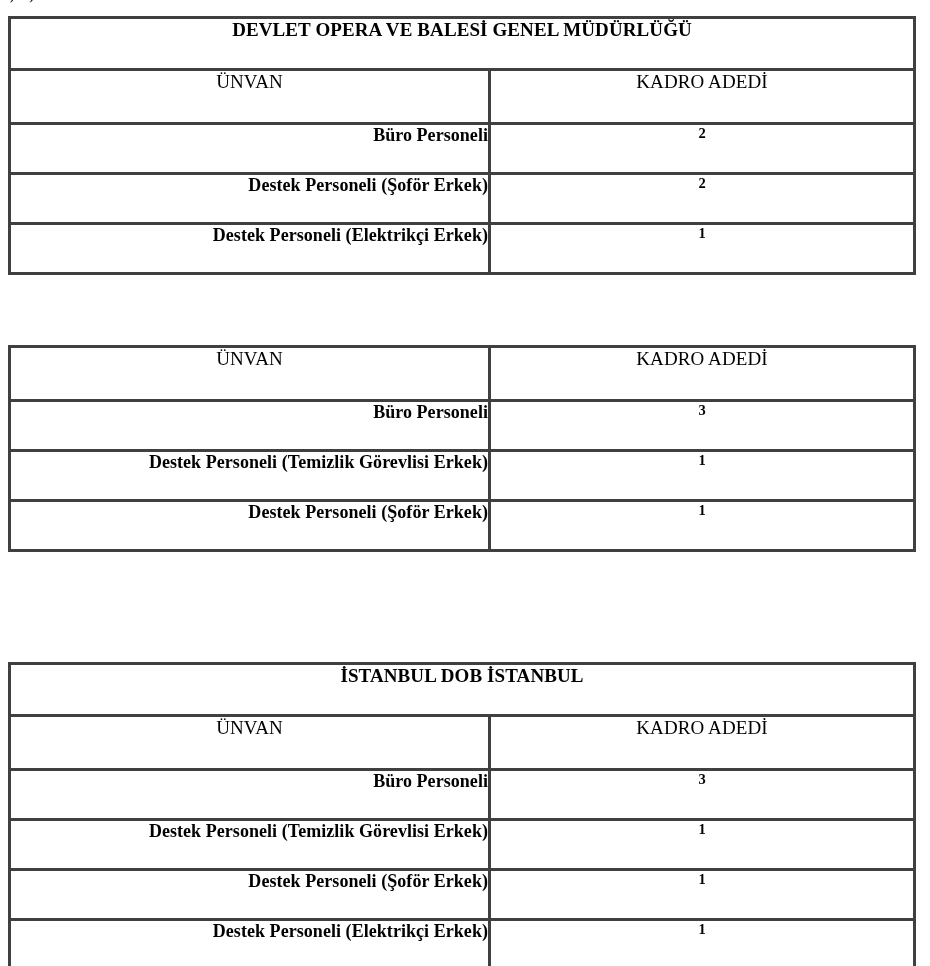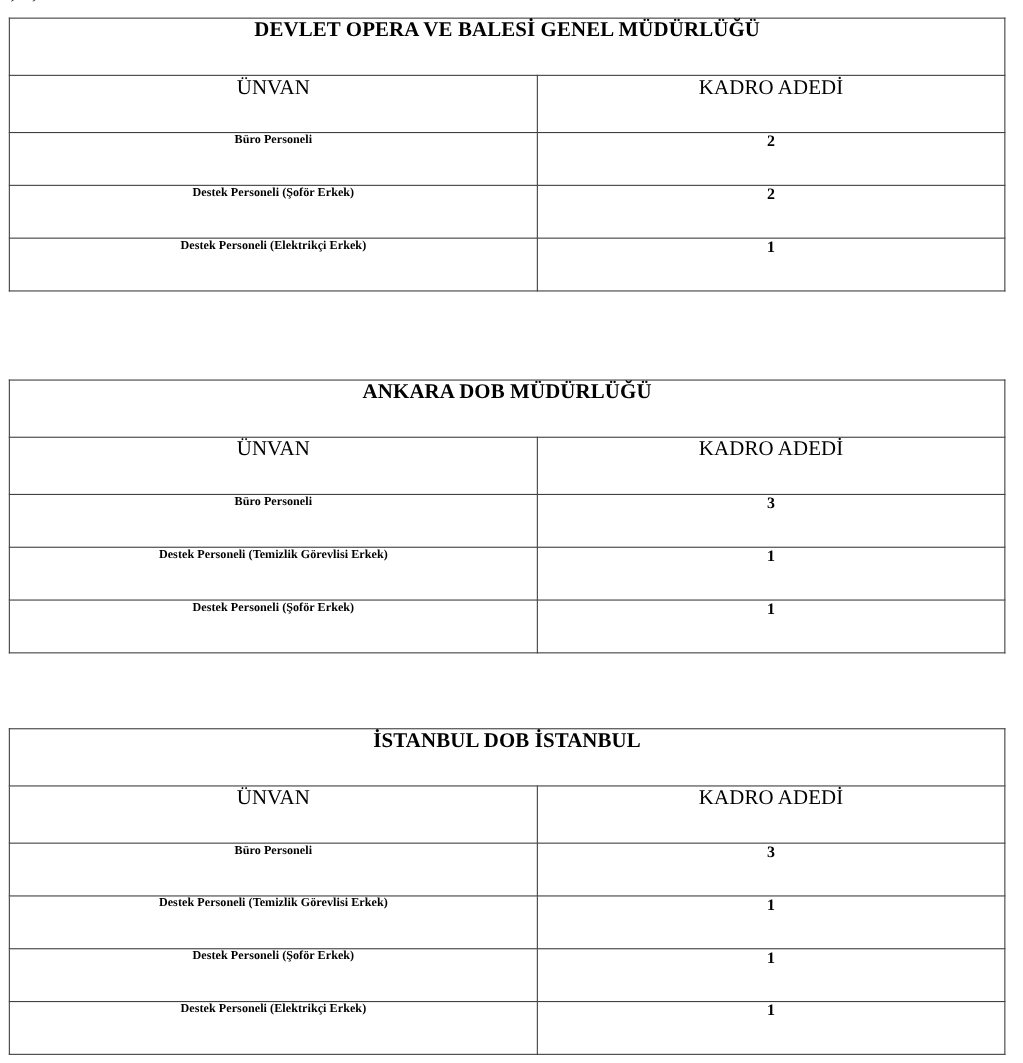--- a/index.html
+++ b/index.html
@@ -45,21 +45,21 @@
   }
 
   table.doc-table {
     border-collapse: collapse;
     width: 905px;
     table-layout: fixed;
     background: #fff;
   }
 
   table.doc-table td {
-    border: 1px solid #404040;
+    border: 3px solid #404040;
     padding: 0;
     vertical-align: top;
   }
 
   
   td.title-cell {
     height: 52px;
     text-align: center;
     vertical-align: top;
     font-size: 19px;
@@ -75,23 +75,23 @@
     text-align: center;
     vertical-align: middle;
     font-size: 19px;
     font-weight: normal;
     letter-spacing: 0.1px;
   }
 
   
   td.label-cell {
     height: 47px;
-    text-align: center;
+    text-align: right;
     vertical-align: middle;
-    font-size: 11px;
+    font-size: 18px;
     font-weight: bold;
     padding-left: 9px;
     letter-spacing: 0.05px;
     font-family: Liberation Serif, serif;
   }
 
   td.count-cell {
     height: 47px;
     text-align: center;
     vertical-align: middle;
@@ -140,23 +140,20 @@
   </div>
 
   <div class="tbl-wrap" id="wrap-1" style="top: 345px;">
     <table class="doc-table">
       <colgroup>
           <col class="col-title">
           <col class="col-count">
         </colgroup>
       <tbody>
         <tr>
-          <td class="title-cell" colspan="2">ANKARA DOB MÜDÜRLÜĞÜ</td>
-        </tr>
-        <tr>
           <td class="head-cell">ÜNVAN</td>
           <td class="head-cell">KADRO ADEDİ</td>
         </tr>
         <tr>
           <td class="label-cell">Büro Personeli</td>
           <td class="count-cell">3</td>
         </tr>
         <tr>
           <td class="label-cell">Destek Personeli (Temizlik Görevlisi Erkek)</td>
           <td class="count-cell">1</td>

